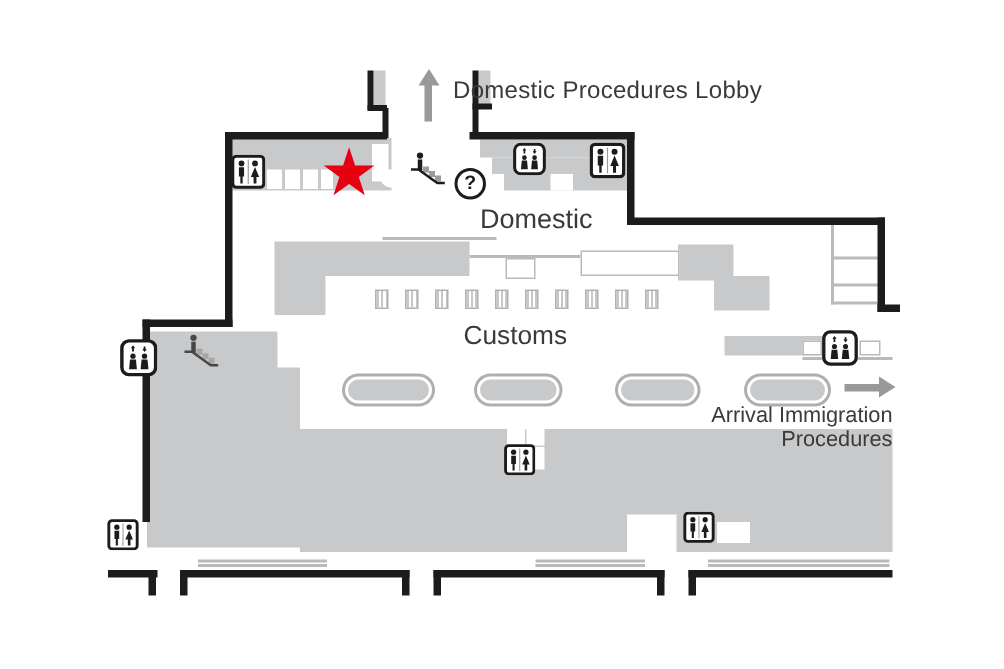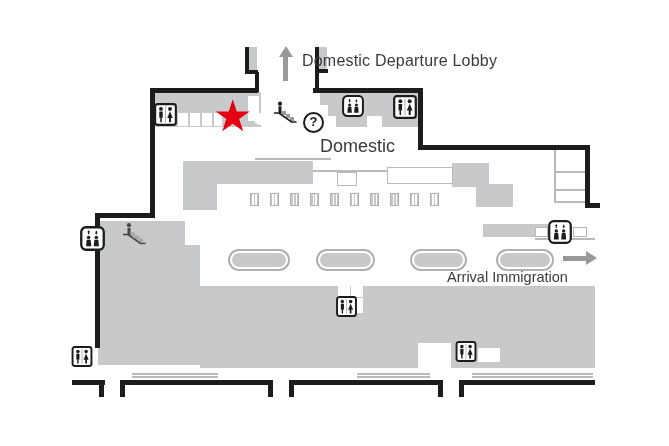--- a/index.html
+++ b/index.html
@@ -13,21 +13,21 @@
   .belt {position:absolute;background:var(--floor,#c8c9cb);border:2px solid #fff;
          box-shadow:0 0 0 2px #aeafb1;border-radius:9px;box-sizing:border-box;}
   .gate {position:absolute;width:9px;height:13px;border:1px solid #b0b1b3;box-sizing:border-box;
          background:linear-gradient(90deg,#c6c7c9 0 1.5px,#fff 1.5px 3px,#c6c7c9 3px 4.5px,#fff 4.5px 6px,#c6c7c9 6px);}
   .counter{position:absolute;background:#fff;width:10px;height:13px;}
   .icon {position:absolute;}
   .label{position:absolute;color:var(--text,#3a3a3a);white-space:nowrap;}
   #lbl-domestic{left:302px;top:52px;font-size:16px;letter-spacing:.2px;}
   #lbl-arrival{left:320px;top:136px;font-size:18px;}
   #lbl-customs{left:309px;top:213px;font-size:17.5px;}
-  #lbl-immigration{left:420px;top:270px;width:175px;text-align:center;font-size:14.5px;line-height:1.1;white-space:normal;}
+  #lbl-immigration{left:420px;top:270px;width:175px;text-align:right;font-size:14.5px;line-height:1.1;white-space:normal;}
   #star{position:absolute;left:213px;top:94px;font-size:44px;line-height:1;
         color:var(--accent,#e60012);z-index:6;}
   #info-icon{position:absolute;left:303px;top:112px;width:21px;height:21px;border-radius:50%;
         border:2.5px solid #1c1c1c;background:#fff;box-sizing:border-box;z-index:5;
         font-size:13px;font-weight:bold;color:#1c1c1c;text-align:center;line-height:16px;}
   .arrow-shaft{position:absolute;background:var(--arrow,#98999b);}
   .tri{position:absolute;width:0;height:0;}
   #up-head{left:279px;top:46px;border-left:7px solid transparent;border-right:7px solid transparent;
            border-bottom:11px solid var(--arrow,#98999b);}
   #right-head{left:586px;top:251px;border-top:7px solid transparent;border-bottom:7px solid transparent;
@@ -192,19 +192,21 @@
 
   <div id="info-icon">?</div>
 
   <div id="star">★</div>
 
   <div class="tri" id="up-head"></div>
   <div class="arrow-shaft" style="left:283px;top:56px;width:5px;height:25px;"></div>
   <div class="tri" id="right-head"></div>
   <div class="arrow-shaft" style="left:563px;top:256px;width:24px;height:5px;"></div>
 
-  <div class="label" id="lbl-domestic">Domestic Departure Lobby</div>
+  <div class="label" id="lbl-domestic">Domestic Procedures Lobby</div>
   <div class="label" id="lbl-arrival">Domestic</div>
+  <div class="label" id="lbl-customs">Customs</div>
   <div class="label" id="lbl-immigration">
     <div>Arrival Immigration</div>
+    <div>Procedures</div>
   </div>
 
 </div>
 
 </body></html>

